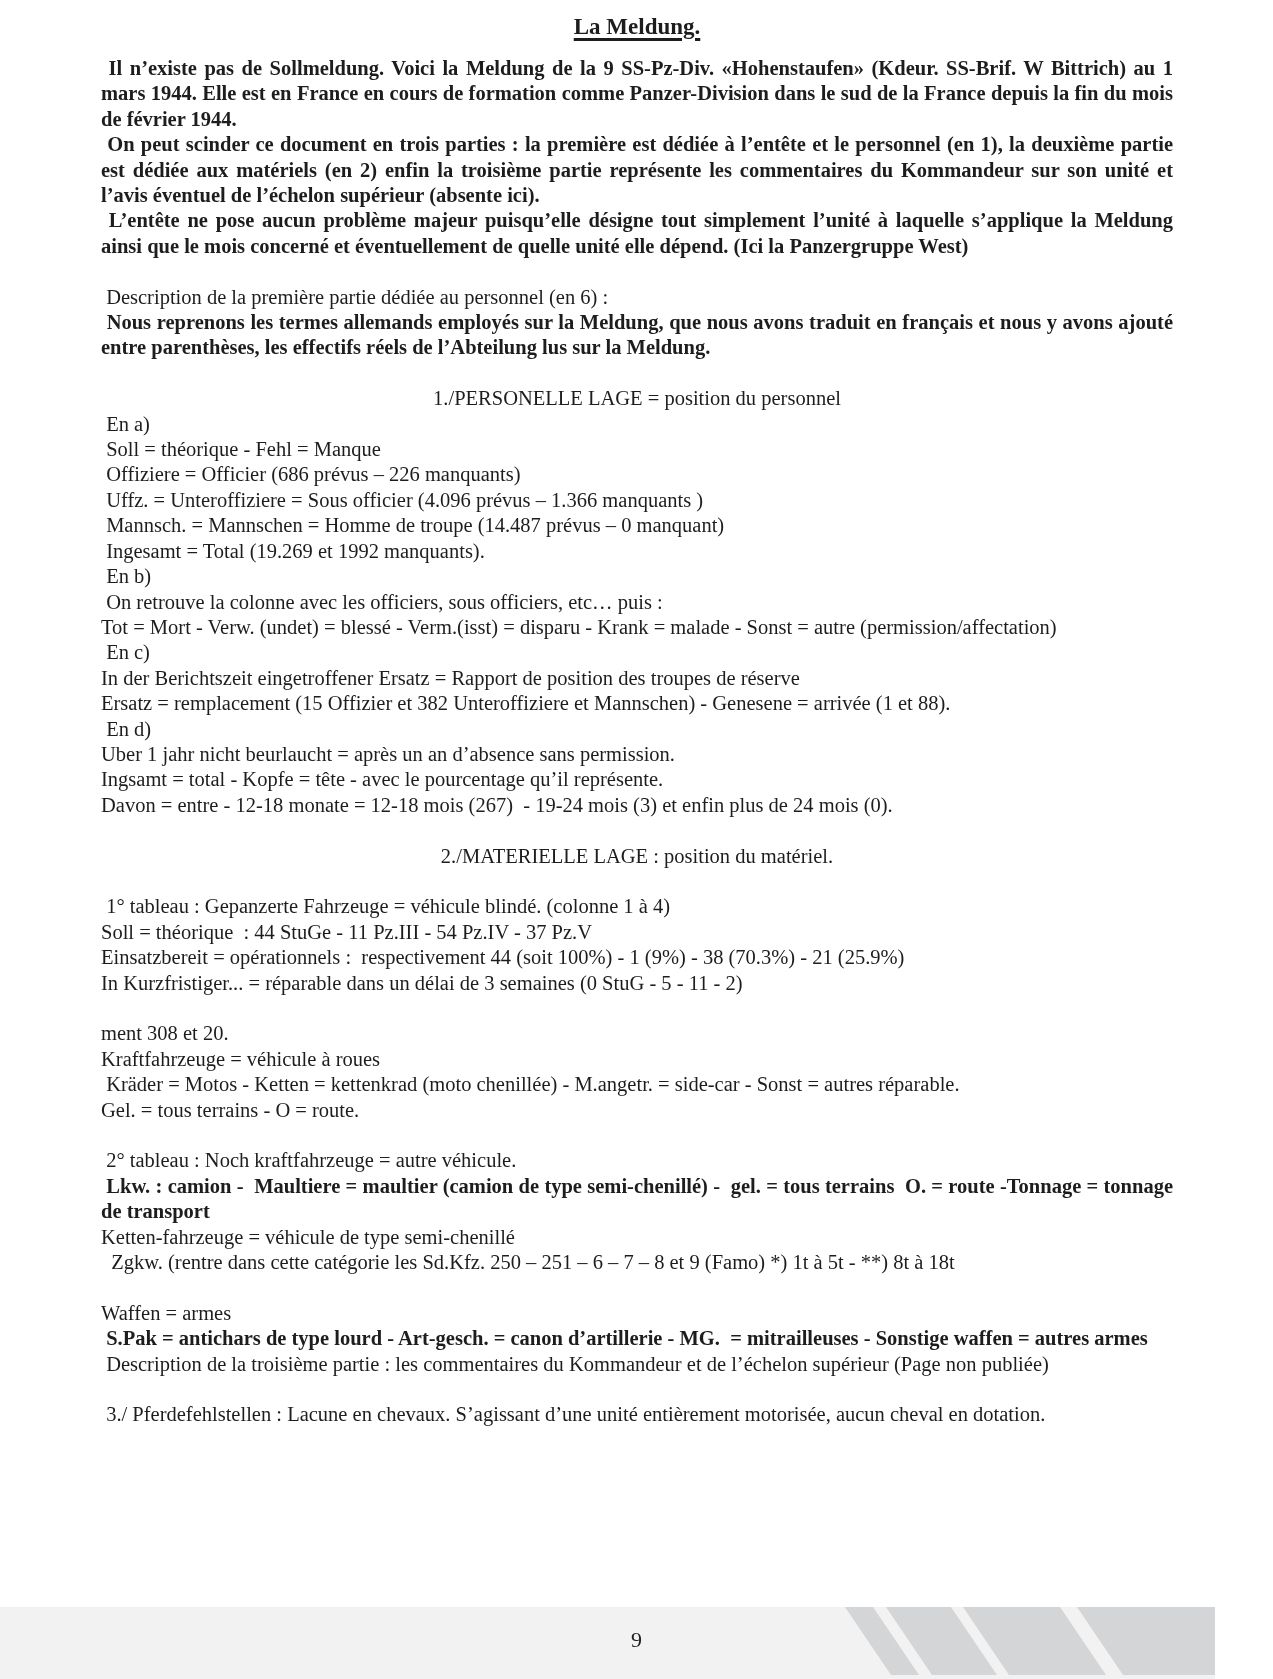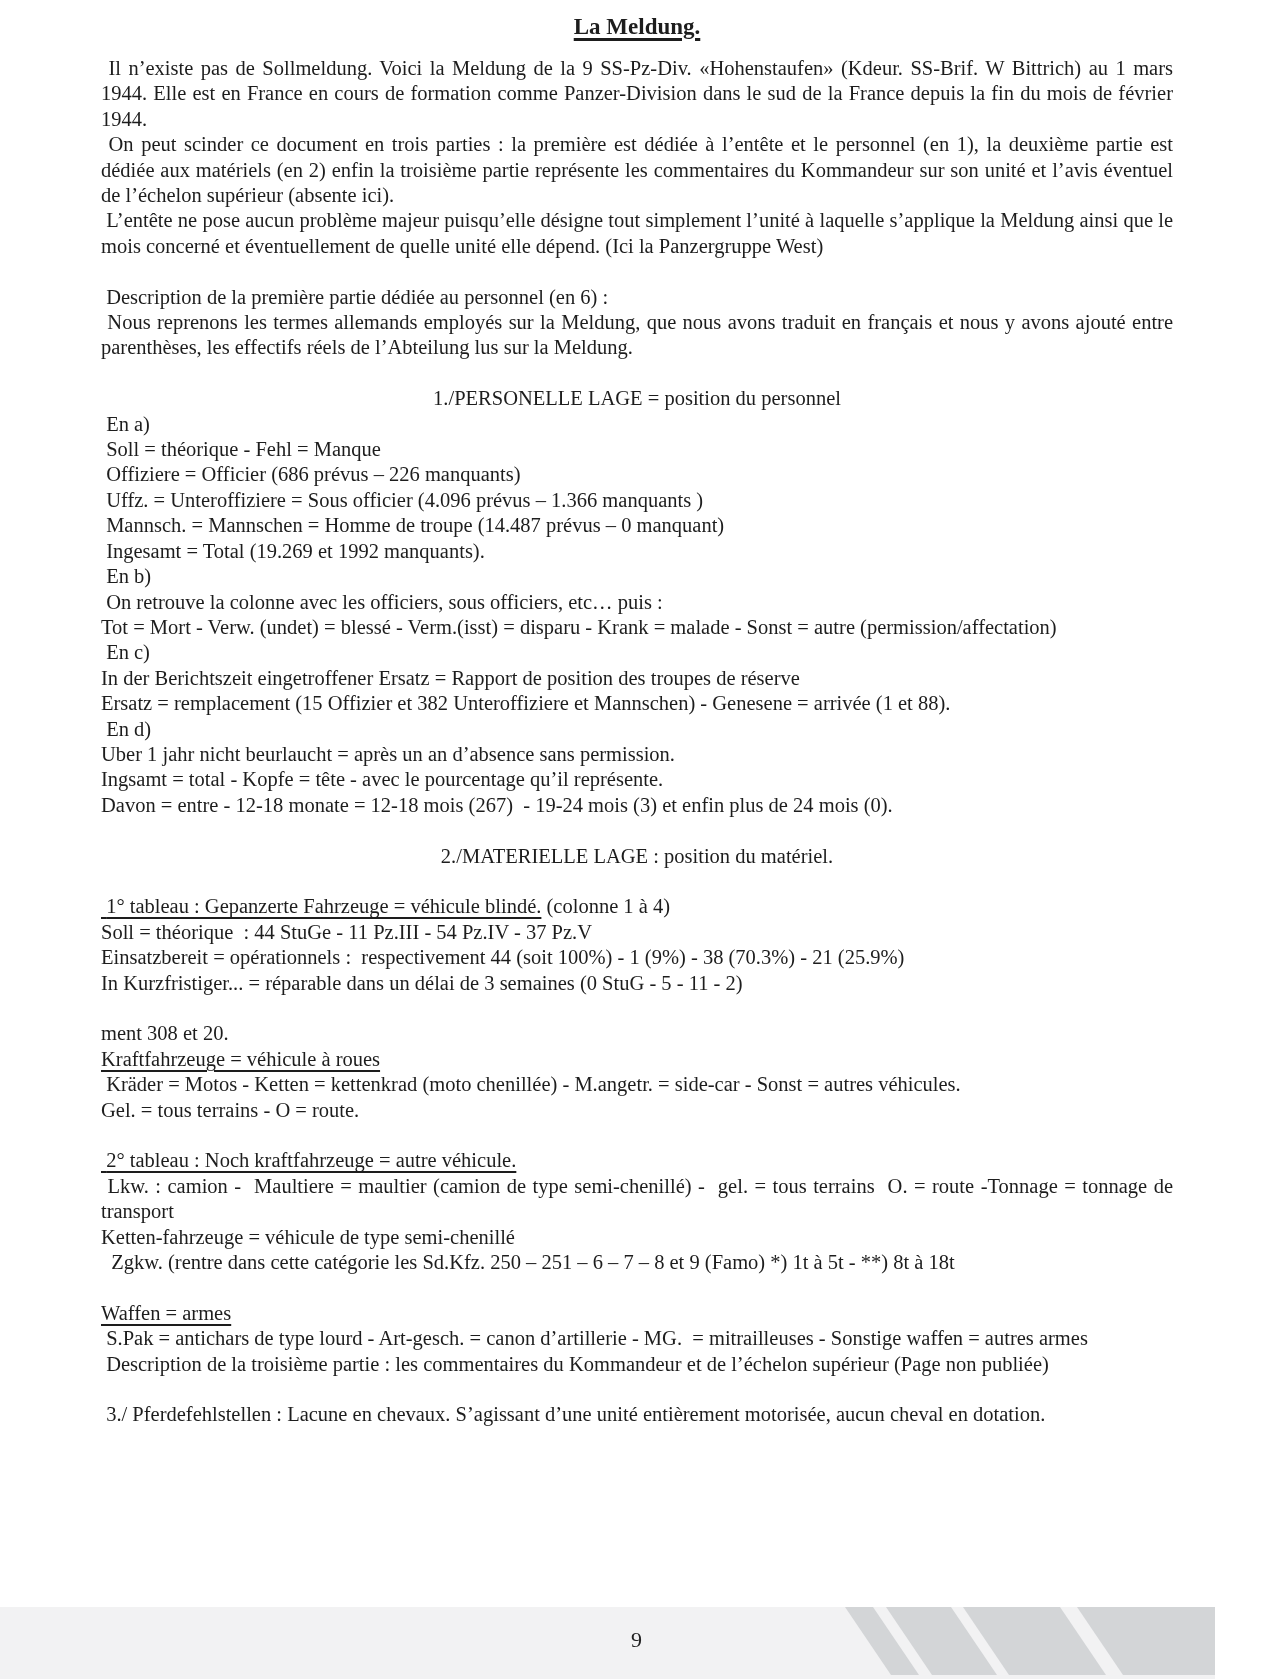--- a/index.html
+++ b/index.html
@@ -23,25 +23,24 @@
     text-decoration:underline;
     text-decoration-thickness:2.5px;
     text-underline-offset:4px;
   }
   .blk {
     margin:0;
     font-size:20.5px;
     line-height:25.4px;
     white-space:pre-wrap;
   }
-  .pj { text-align:justify; }
+  .pj { text-align:justify;font-weight:bold; }
   .center { text-align:center; }
   .blank { height:25.4px; }
   .u {
-    text-decoration:underline;
     text-decoration-thickness:1.5px;
     text-underline-offset:3.5px;
   }
   .footer-band {
     position:absolute; left:0; bottom:0;
     width:1273px; height:72px;
   }
   .footer-band svg { position:absolute; left:0; top:0; }
   .page-number {
     position:absolute; top:21px; left:0; width:100%;
@@ -84,21 +83,21 @@
     <div class="blank"></div>
     <p class="blk center">2./MATERIELLE LAGE : position du matériel.</p>
     <div class="blank"></div>
     <p class="blk"><span class="u"> 1° tableau : Gepanzerte Fahrzeuge = véhicule blindé.</span><span> (colonne 1 à 4)</span></p>
     <p class="blk">Soll = théorique  : 44 StuGe - 11 Pz.III - 54 Pz.IV - 37 Pz.V</p>
     <p class="blk">Einsatzbereit = opérationnels :  respectivement 44 (soit 100%) - 1 (9%) - 38 (70.3%) - 21 (25.9%)</p>
     <p class="blk">In Kurzfristiger... = réparable dans un délai de 3 semaines (0 StuG - 5 - 11 - 2)</p>
     <div class="blank"></div>
     <p class="blk">ment 308 et 20.</p>
     <p class="blk"><span class="u">Kraftfahrzeuge = véhicule à roues</span></p>
-    <p class="blk"> Kräder = Motos - Ketten = kettenkrad (moto chenillée) - M.angetr. = side-car - Sonst = autres véhicules.</p>
+    <p class="blk"> Kräder = Motos - Ketten = kettenkrad (moto chenillée) - M.angetr. = side-car - Sonst = autres réparable.</p>
     <p class="blk">Gel. = tous terrains - O = route.</p>
     <div class="blank"></div>
     <p class="blk"><span class="u"> 2° tableau : Noch kraftfahrzeuge = autre véhicule.</span></p>
     <p class="blk pj"> Lkw. : camion -  Maultiere = maultier (camion de type semi-chenillé) -  gel. = tous terrains  O. = route -Tonnage = tonnage de transport</p>
     <p class="blk">Ketten-fahrzeuge = véhicule de type semi-chenillé</p>
     <p class="blk">  Zgkw. (rentre dans cette catégorie les Sd.Kfz. 250 – 251 – 6 – 7 – 8 et 9 (Famo) *) 1t à 5t - **) 8t à 18t</p>
     <div class="blank"></div>
     <p class="blk"><span class="u">Waffen = armes</span></p>
     <p class="blk pj"> S.Pak = antichars de type lourd - Art-gesch. = canon d’artillerie - MG.  = mitrailleuses - Sonstige waffen = autres armes</p>
     <p class="blk"> Description de la troisième partie : les commentaires du Kommandeur et de l’échelon supérieur (Page non publiée)</p>

